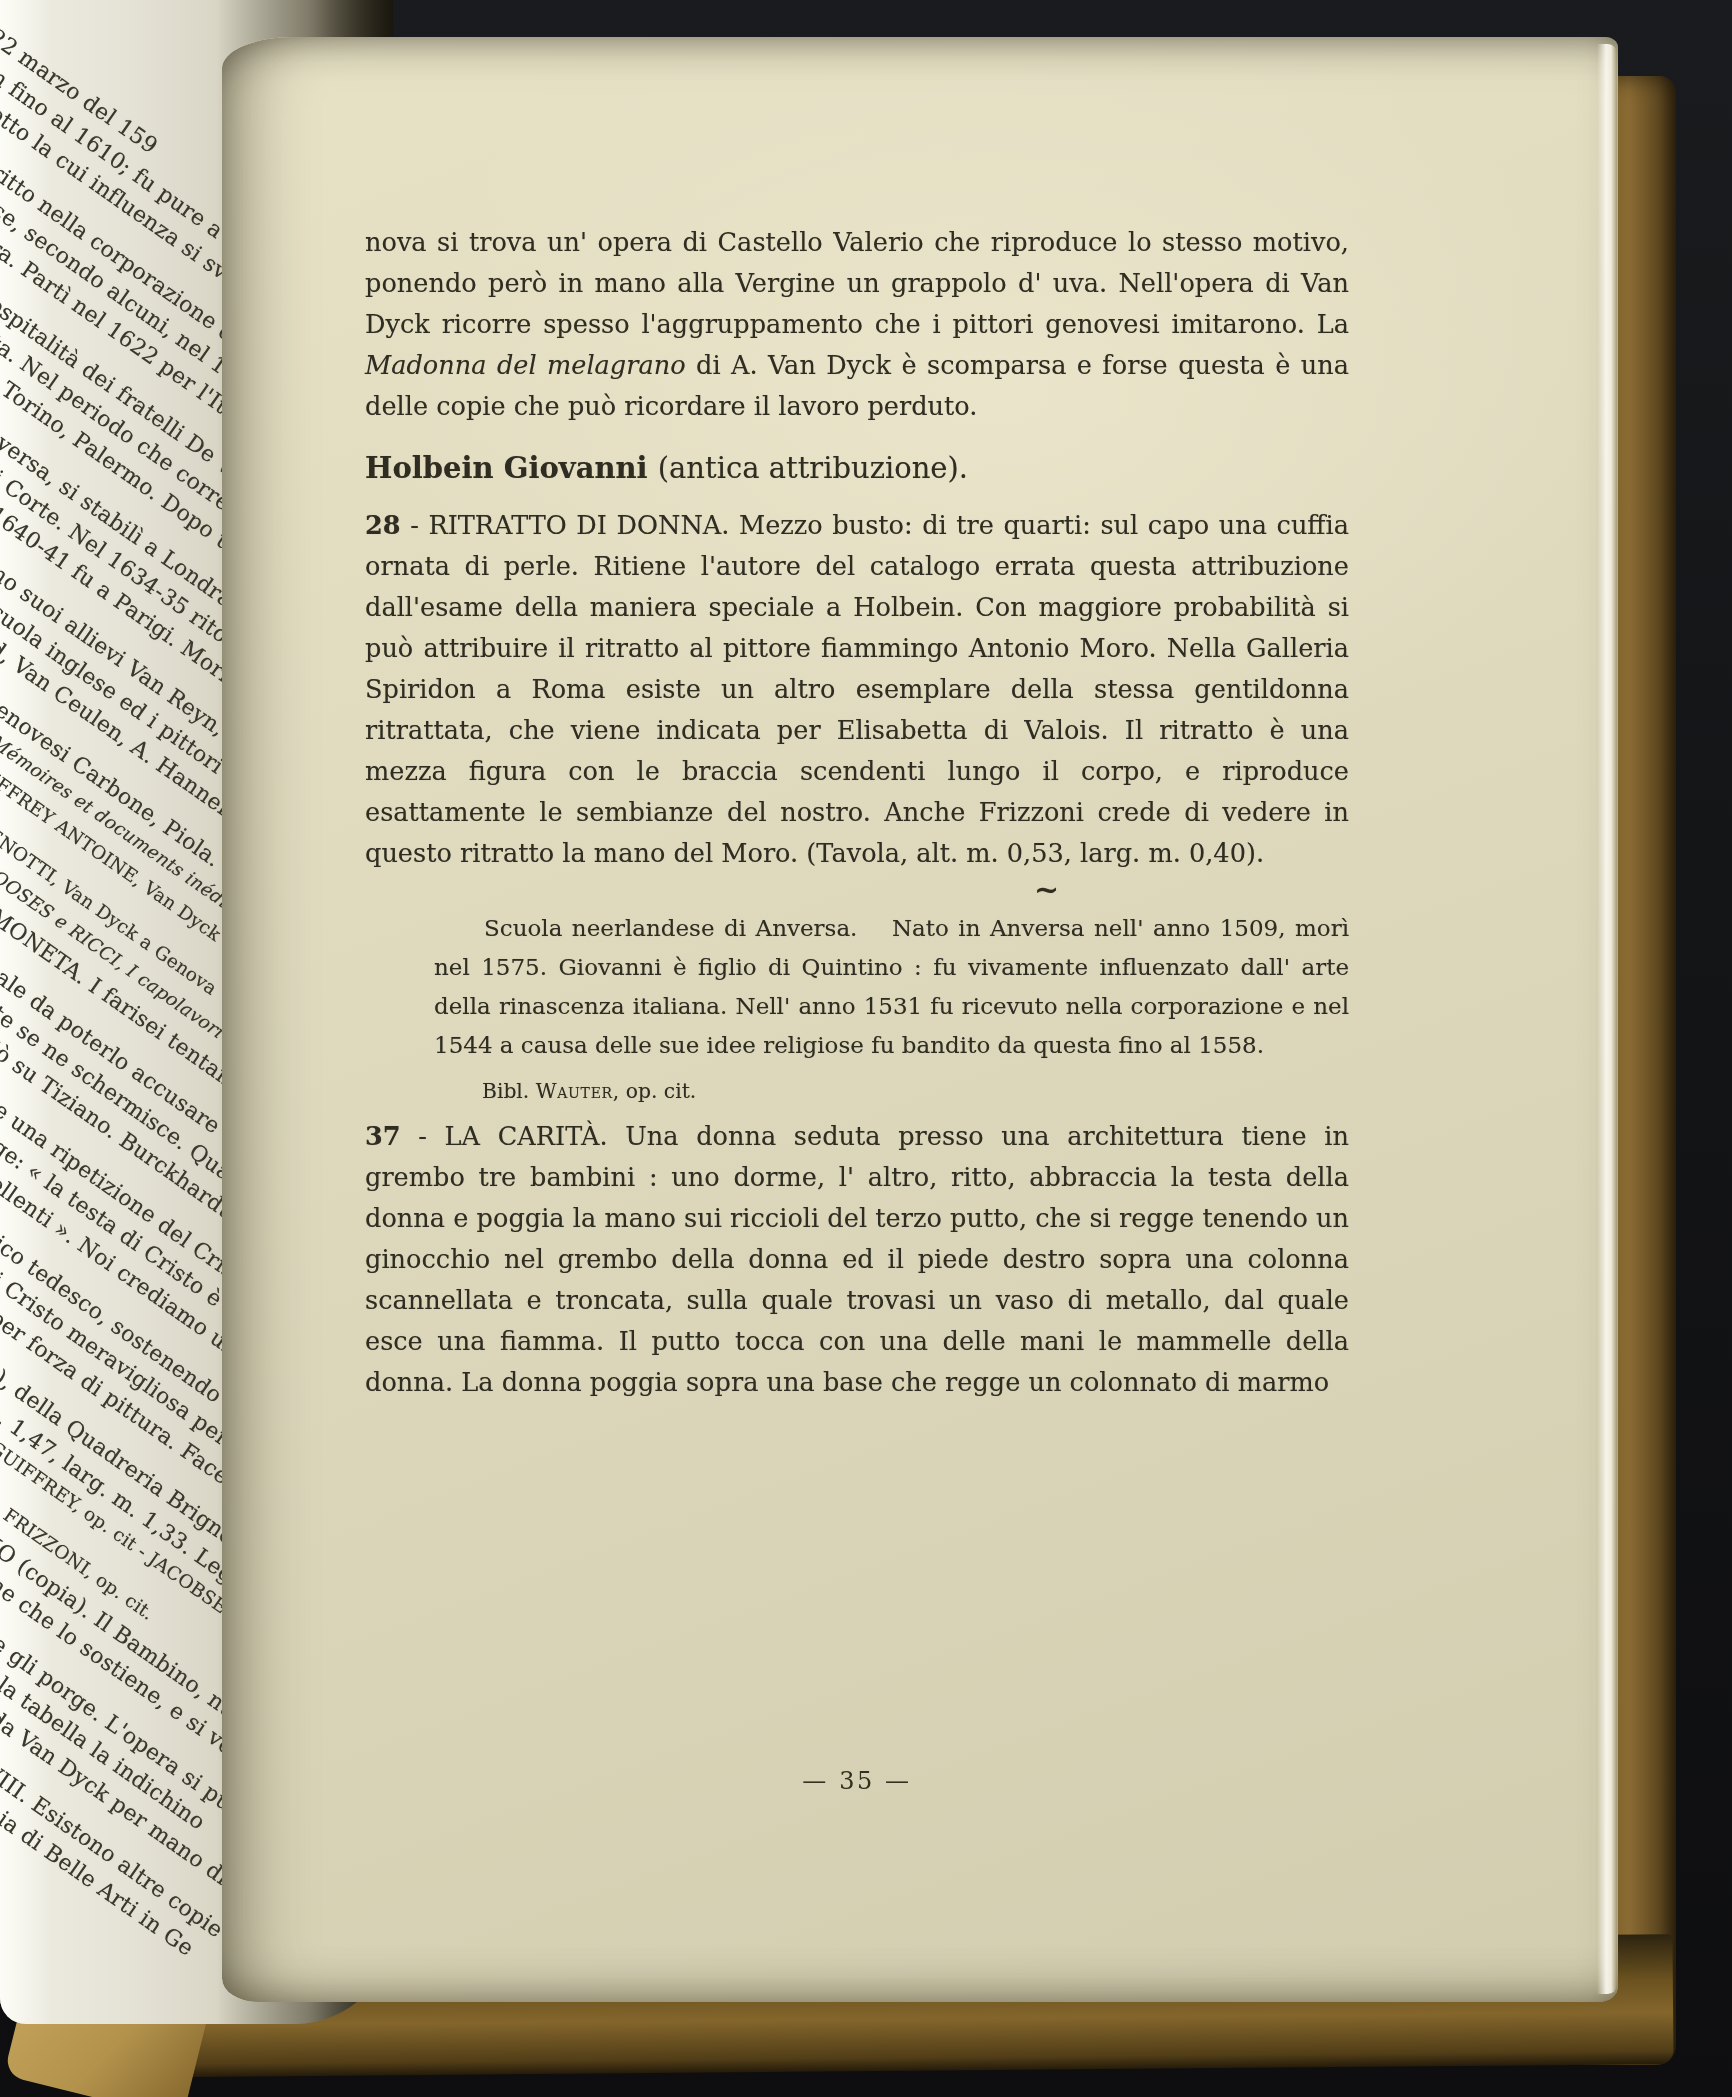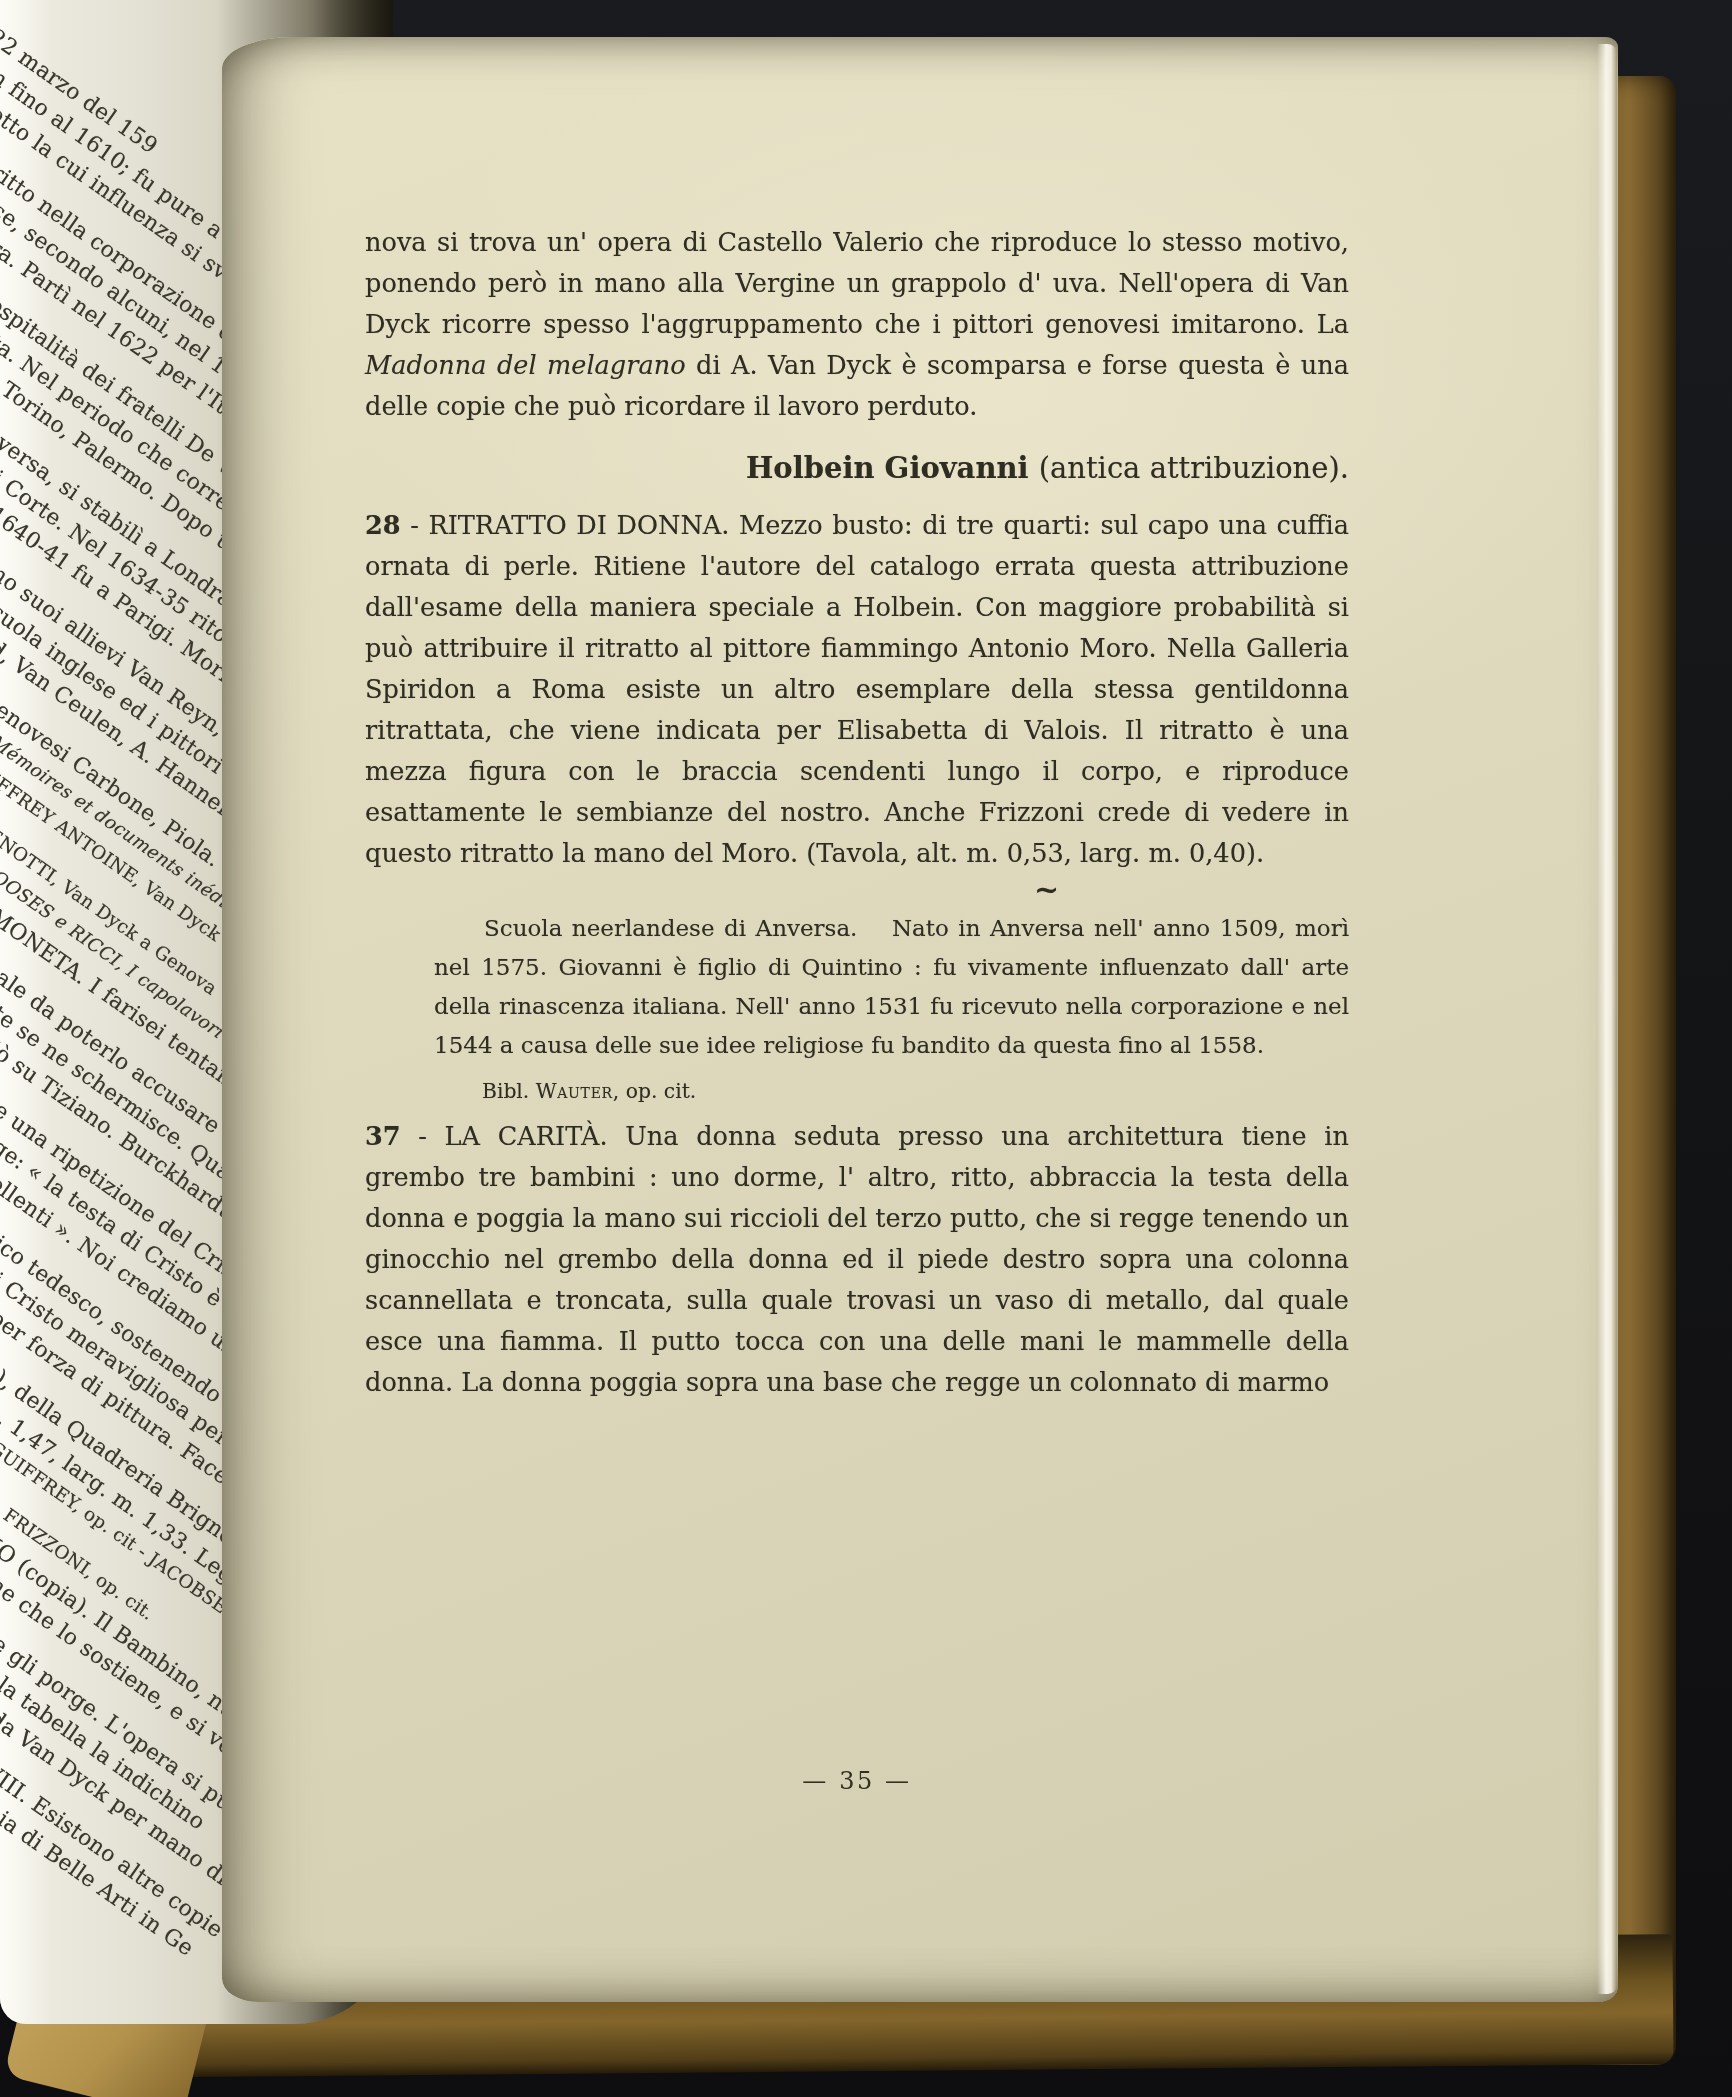--- a/index.html
+++ b/index.html
@@ -43,21 +43,21 @@
         inset -17px 0 39px -19.7px rgba(90,78,45,.35),
         inset 0 -26px 46px -26px rgba(60,52,30,.5);}
   .page-edge-right{position:absolute;right:1.3px;top:6.6px;bottom:7.9px;width:19.7px;
       background:linear-gradient(90deg,rgba(250,248,238,0) 0%,rgba(252,250,242,.9) 45%,#efeada 70%,rgba(150,135,95,.55) 100%);
       border-radius:0 9.2px 9.2px 0;}
   .text-col{position:absolute;left:143px;top:149px;width:984px;color:#2f2d22;
       text-shadow:0 0 0.7px rgba(47,45,35,.35);margin-top:36px;}
   .blk{text-align:justify;}
   .blk-body{font-size:25.6px;line-height:41px;margin:0 0 3.9px 0;}
   .blk-bib{font-size:20.3px;line-height:35px;margin:9.2px 0 6.6px 67px;text-indent:50px;}
-  .blk-heading{font-size:29px;line-height:54px;margin:14.4px 0 9.2px 0;text-align:right;}
+  .blk-heading{font-size:29px;line-height:54px;margin:14.4px 0 9.2px 0;text-align:left;}
   .blk-heading2{font-size:31px;line-height:58px;margin:3.9px 0 11.8px 0;text-align:left;}
   .blk-notice{font-size:23px;line-height:39px;margin:0 0 0 69px;text-indent:50px;}
   .blk-divider{text-align:left;padding-left:669px;font-size:30px;font-weight:700;
       height:30px;line-height:26px;margin:3.9px 0 1.3px 0;letter-spacing:-1.3px;}
   .s-n{font-style:normal;}
   .s-i{font-style:italic;}
   .s-b{font-weight:700;}
   .s-sc{font-variant:small-caps;letter-spacing:0.7px;}
   .page-number{position:absolute;left:143px;top:1730px;width:984px;text-align:center;
       font-size:24px;color:#32301f;letter-spacing:2.6px;}

